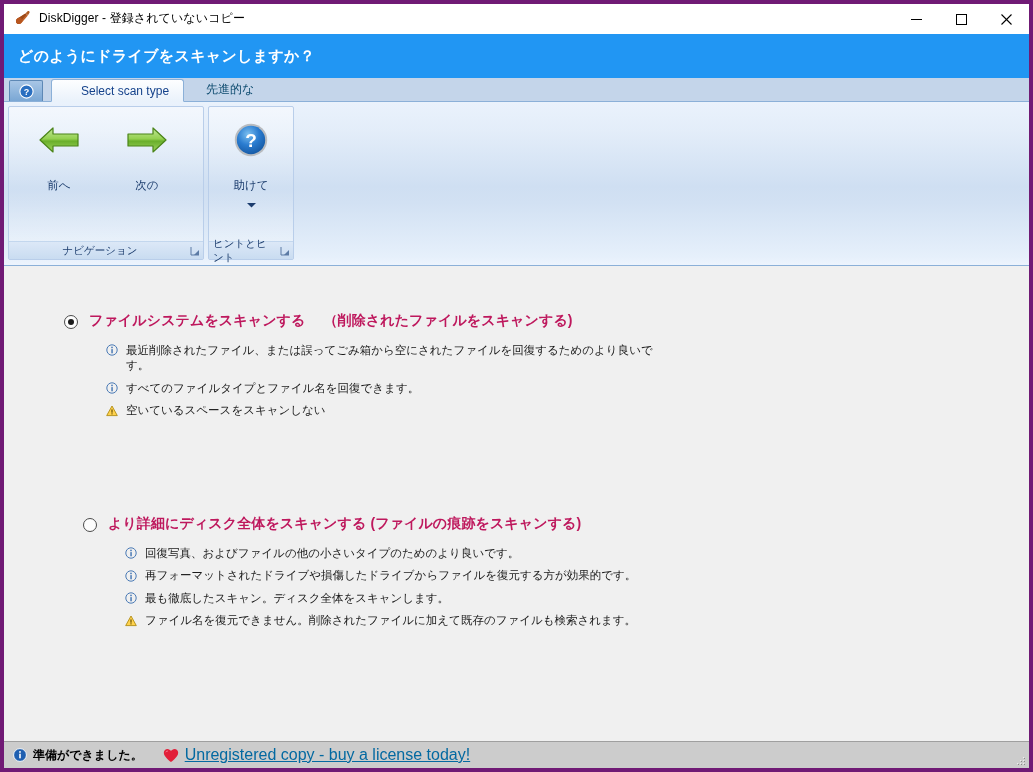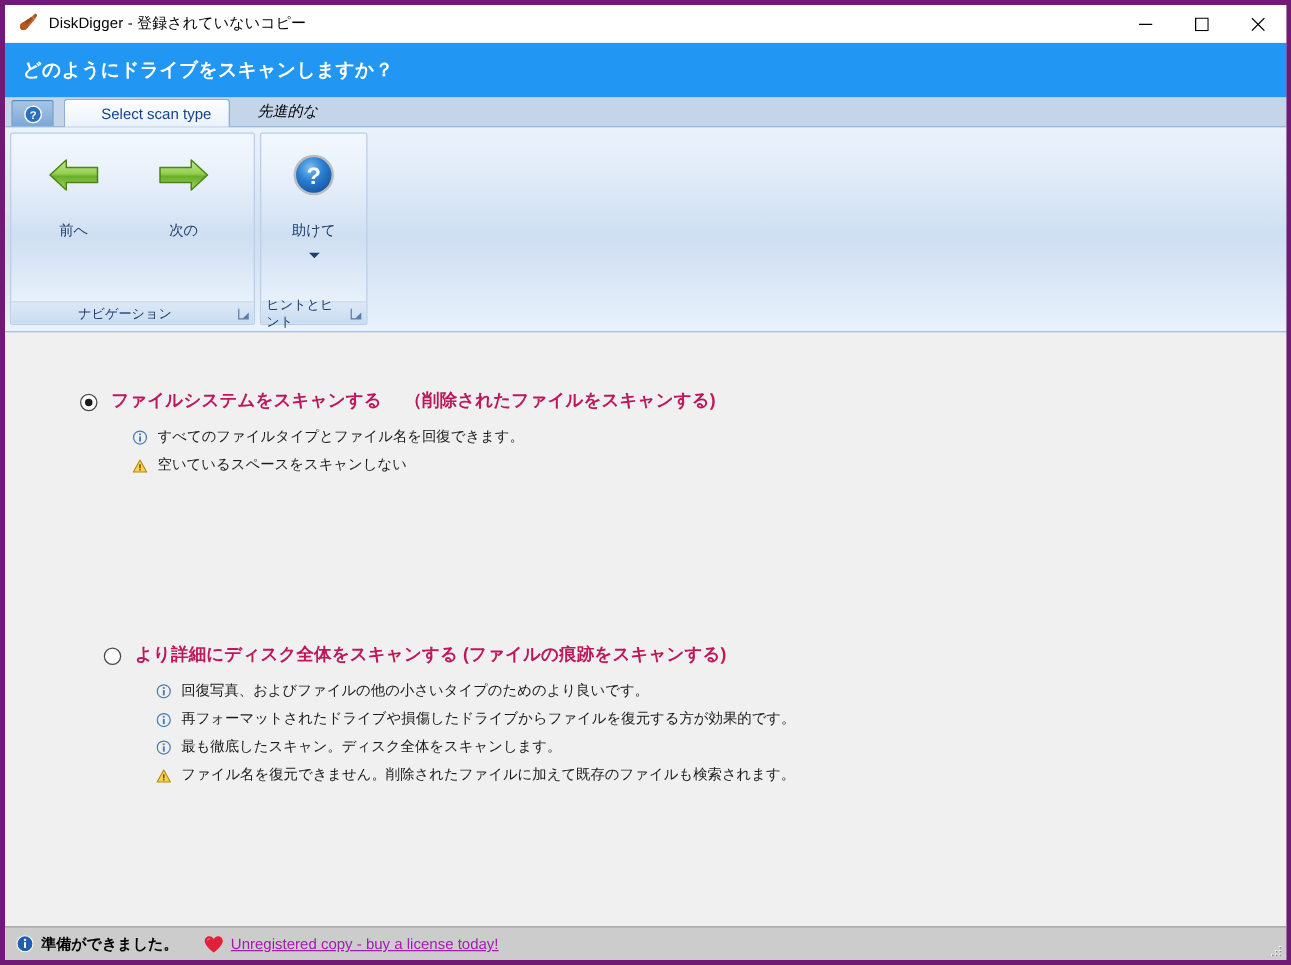--- a/index.html
+++ b/index.html
@@ -88,21 +88,21 @@
   .tab.active {
     background: linear-gradient(to bottom,#fdfeff,#eaf2fb);
     border: 1px solid #8bb0d8;
     border-bottom: 1px solid #eaf2fb;
     border-radius: 3px 3px 0 0;
     margin-bottom: -1px;
     color: #15428b;
     z-index: 3;
     padding-left: 29px;
   }
-  .tab.inactive { color: #000000; font-style: italic; }
+  .tab.inactive { color: #0c4a6e; }
 
   
   .ribbon {
     flex: 0 0 164px; height: 164px;
     background: linear-gradient(to bottom, #eaf2fc 0%, #e3edf9 18%, #cfdff2 52%, #d2e1f3 62%, #e6f0fb 95%, #edf4fd 100%);
     border-bottom: 1px solid #8bb0d8;
     display: flex;
     padding: 4px 0 0 4px;
     position: relative;
   }
@@ -204,21 +204,21 @@
     background: #cccccc;
     border-top: 1px solid #9f9f9f;
     display: flex; align-items: center;
     padding-left: 9px;
     position: relative;
   }
   .status-icon { width: 14px; height: 14px; margin-right: 6px; display:flex; align-items:center; justify-content:center;}
   .status-text { font-size: 12px; color: #000; font-weight: bold; margin-right: 20px; white-space: nowrap;}
   .heart-icon { width: 16px; height: 15px; margin-right: 6px; display:flex; align-items:center; justify-content:center;}
   .license-link {
-    font-size: 12px; color: #a21caf;
+    font-size: 16px; color: #0369a1;
     text-decoration: underline;
     white-space: nowrap;
   }
   .resize-grip {
     position: absolute; right: 2px; bottom: 1px;
     width: 14px; height: 14px;
   }
 </style>
 </head>
 <body>
@@ -360,20 +360,30 @@
   </div>
 
   <div class="content">
 
     <div class="option-block" style="top:46px;">
       <div class="option-head">
         <span class="radio checked"></span>
         <span class="option-title">ファイルシステムをスキャンする 　（削除されたファイルをスキャンする)</span>
       </div>
       <div class="bullets">
+        <div class="bullet">
+          <span class="bullet-icon">
+            <svg width="12" height="12" viewBox="0 0 12 12">
+                <circle cx="6" cy="6" r="5.2" fill="none" stroke="#4a7ab5" stroke-width="1"></circle>
+                <circle cx="6" cy="3.4" r="0.85" fill="#4a7ab5"></circle>
+                <rect x="5.3" y="5.1" width="1.5" height="4.2" fill="#4a7ab5"></rect>
+              </svg>
+          </span>
+          <span class="bullet-text">最近削除されたファイル、または誤ってごみ箱から空にされたファイルを回復するためのより良いです。</span>
+        </div>
         <div class="bullet">
           <span class="bullet-icon">
             <svg width="12" height="12" viewBox="0 0 12 12">
                 <circle cx="6" cy="6" r="5.2" fill="none" stroke="#4a7ab5" stroke-width="1"></circle>
                 <circle cx="6" cy="3.4" r="0.85" fill="#4a7ab5"></circle>
                 <rect x="5.3" y="5.1" width="1.5" height="4.2" fill="#4a7ab5"></rect>
               </svg>
           </span>
           <span class="bullet-text">すべてのファイルタイプとファイル名を回復できます。</span>
         </div>

